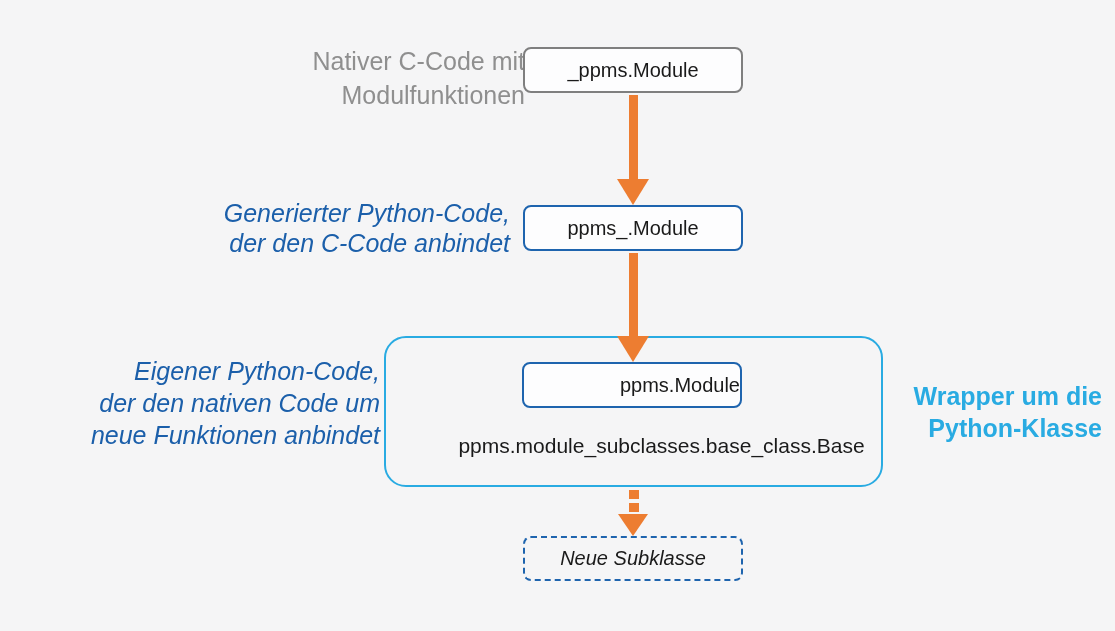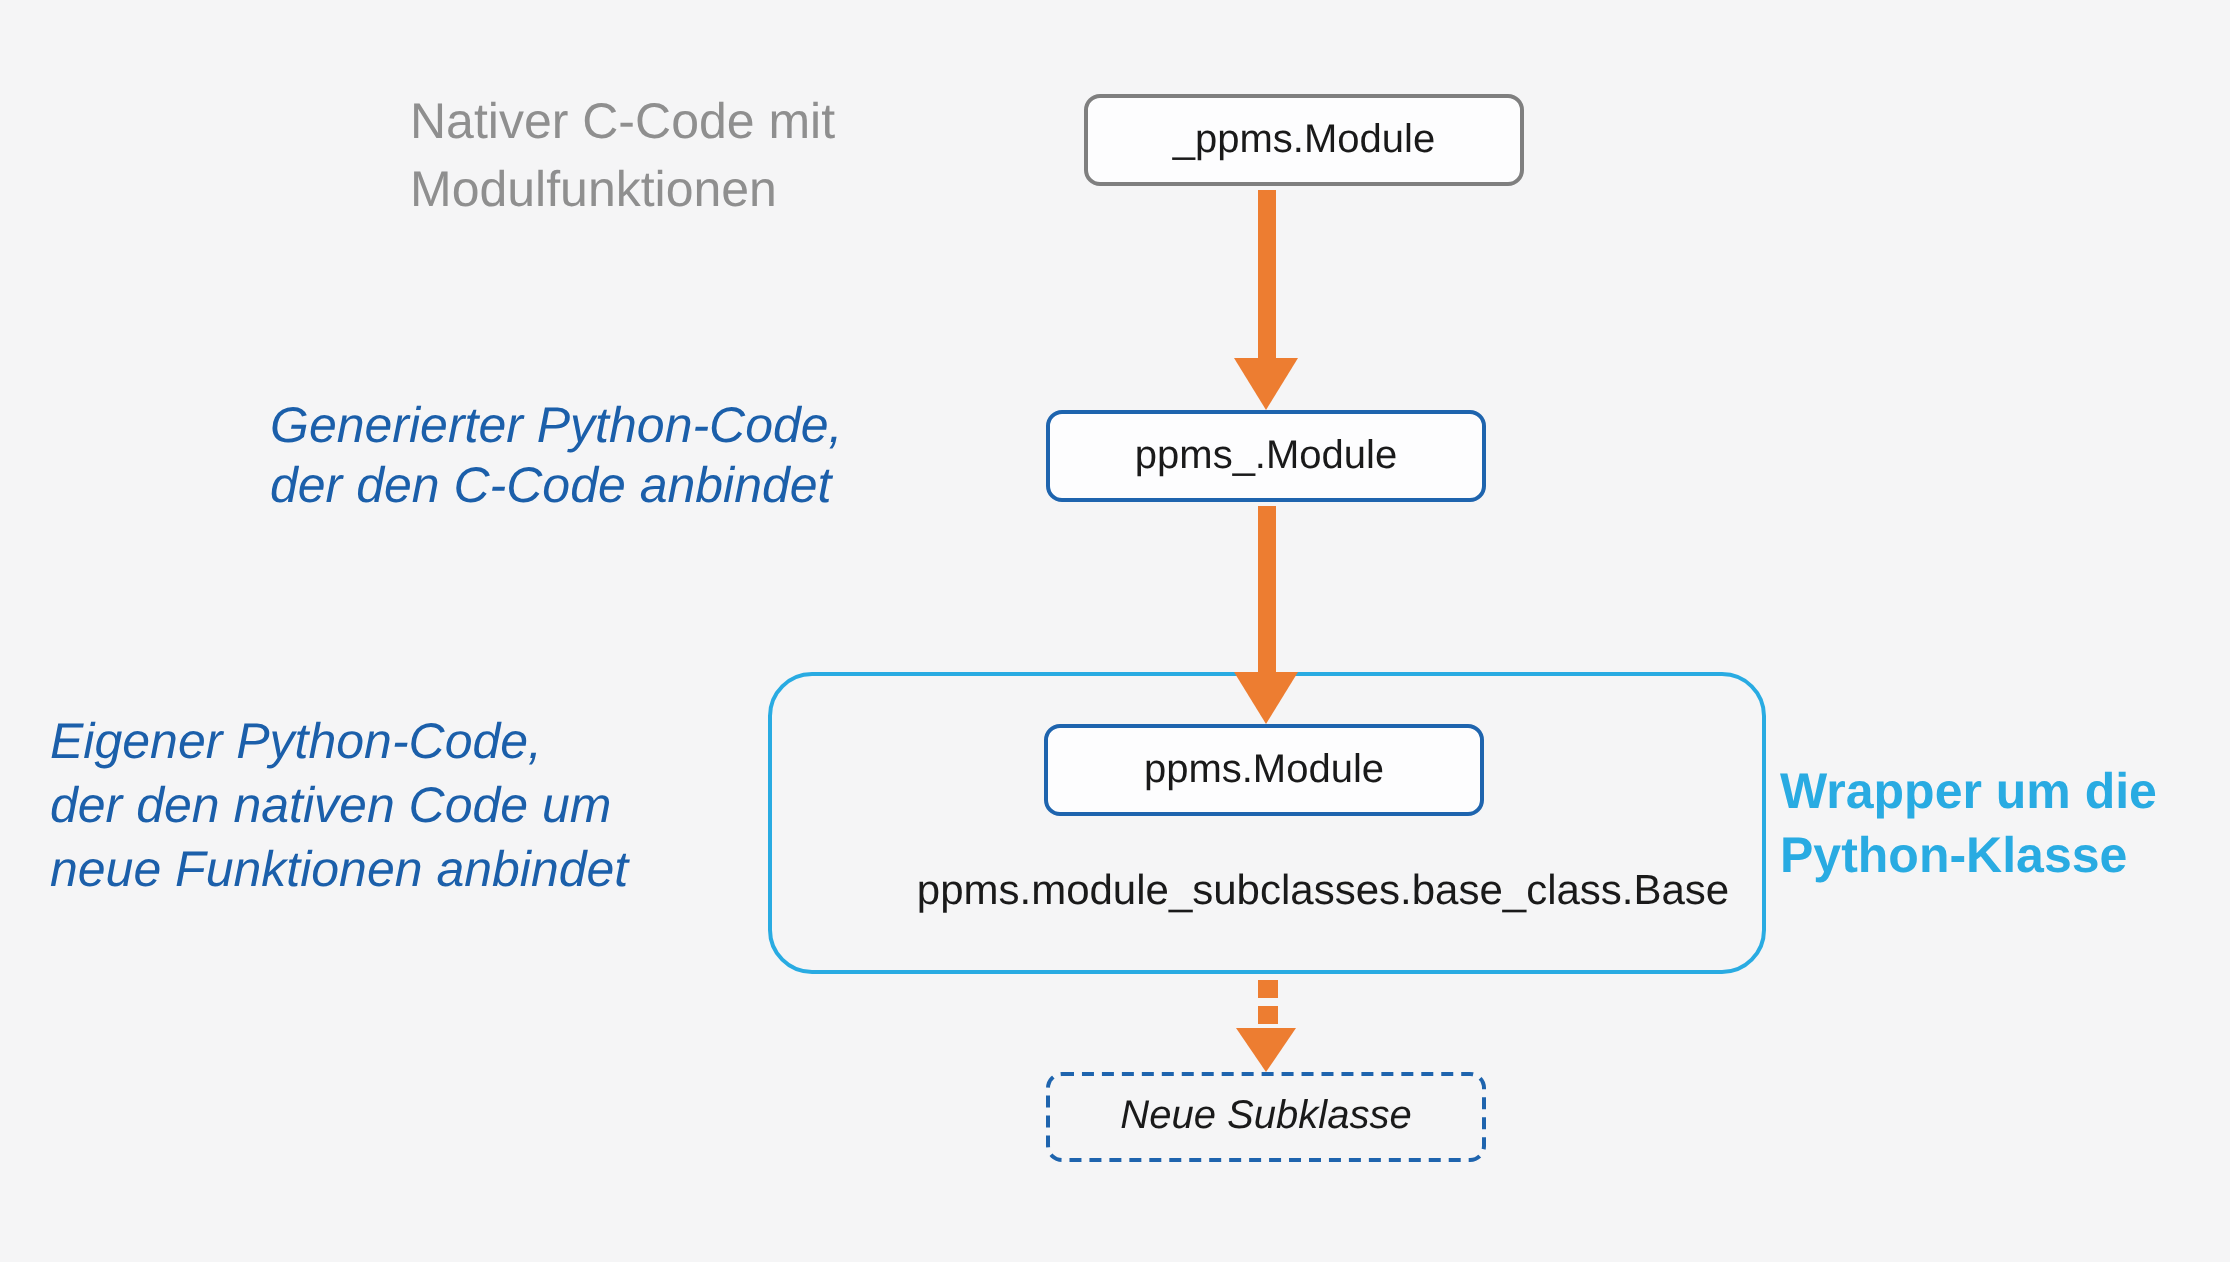--- a/index.html
+++ b/index.html
@@ -33,23 +33,23 @@
     border-radius:8px;
     background:var(--box-fill);
     display:flex;
     align-items:center;
     justify-content:center;
     font-size:20px;
     color:var(--box-text);
     box-sizing:border-box;
     z-index:3;
   }
-  .node-native   { left:523px; top:47px;  border:2px solid var(--gray-border);margin-left:19px; }
+  .node-native   { left:523px; top:47px;  border:2px solid var(--gray-border); }
   .node-generated{ left:523px; top:205px; border:2px solid var(--blue-border); }
-  .node-wrapper  { left:522px; top:362px; border:2px solid var(--blue-border); }
+  .node-wrapper  { left:522px; top:362px; border:2px solid var(--blue-border);justify-content:flex-end; }
   .node-subclass { left:523px; top:536px; height:45px; border:2px dashed var(--blue-border); background:transparent;font-style:italic; }
 
   
   .container-box{
     position:absolute;
     left:384px; top:336px;
     width:499px; height:151px;
     border:2px solid var(--cyan);
     border-radius:22px;
     box-sizing:border-box;
@@ -103,21 +103,21 @@
     width:0; height:0;
     border-left:15px solid transparent;
     border-right:15px solid transparent;
     border-top:22px solid var(--orange);
     z-index:1;
   }
 
   
   .side-label{
     position:absolute;
-    text-align:left;
+    text-align:right;
     font-size:25px;
     line-height:31px;
     z-index:2;
   }
   .lbl-gray{ color:var(--gray-text); }
   .lbl-blue{ color:var(--blue-text);font-style:italic; }
   .lbl-cyan{ color:var(--cyan); }
   .lbl-native   { left:205px; top:44px;  width:320px; line-height:34px; }
   .lbl-generated{ left:135px; top:198px; width:375px; line-height:30px; }
   .lbl-own      { left:25px;  top:355px; width:355px; line-height:32px; }

